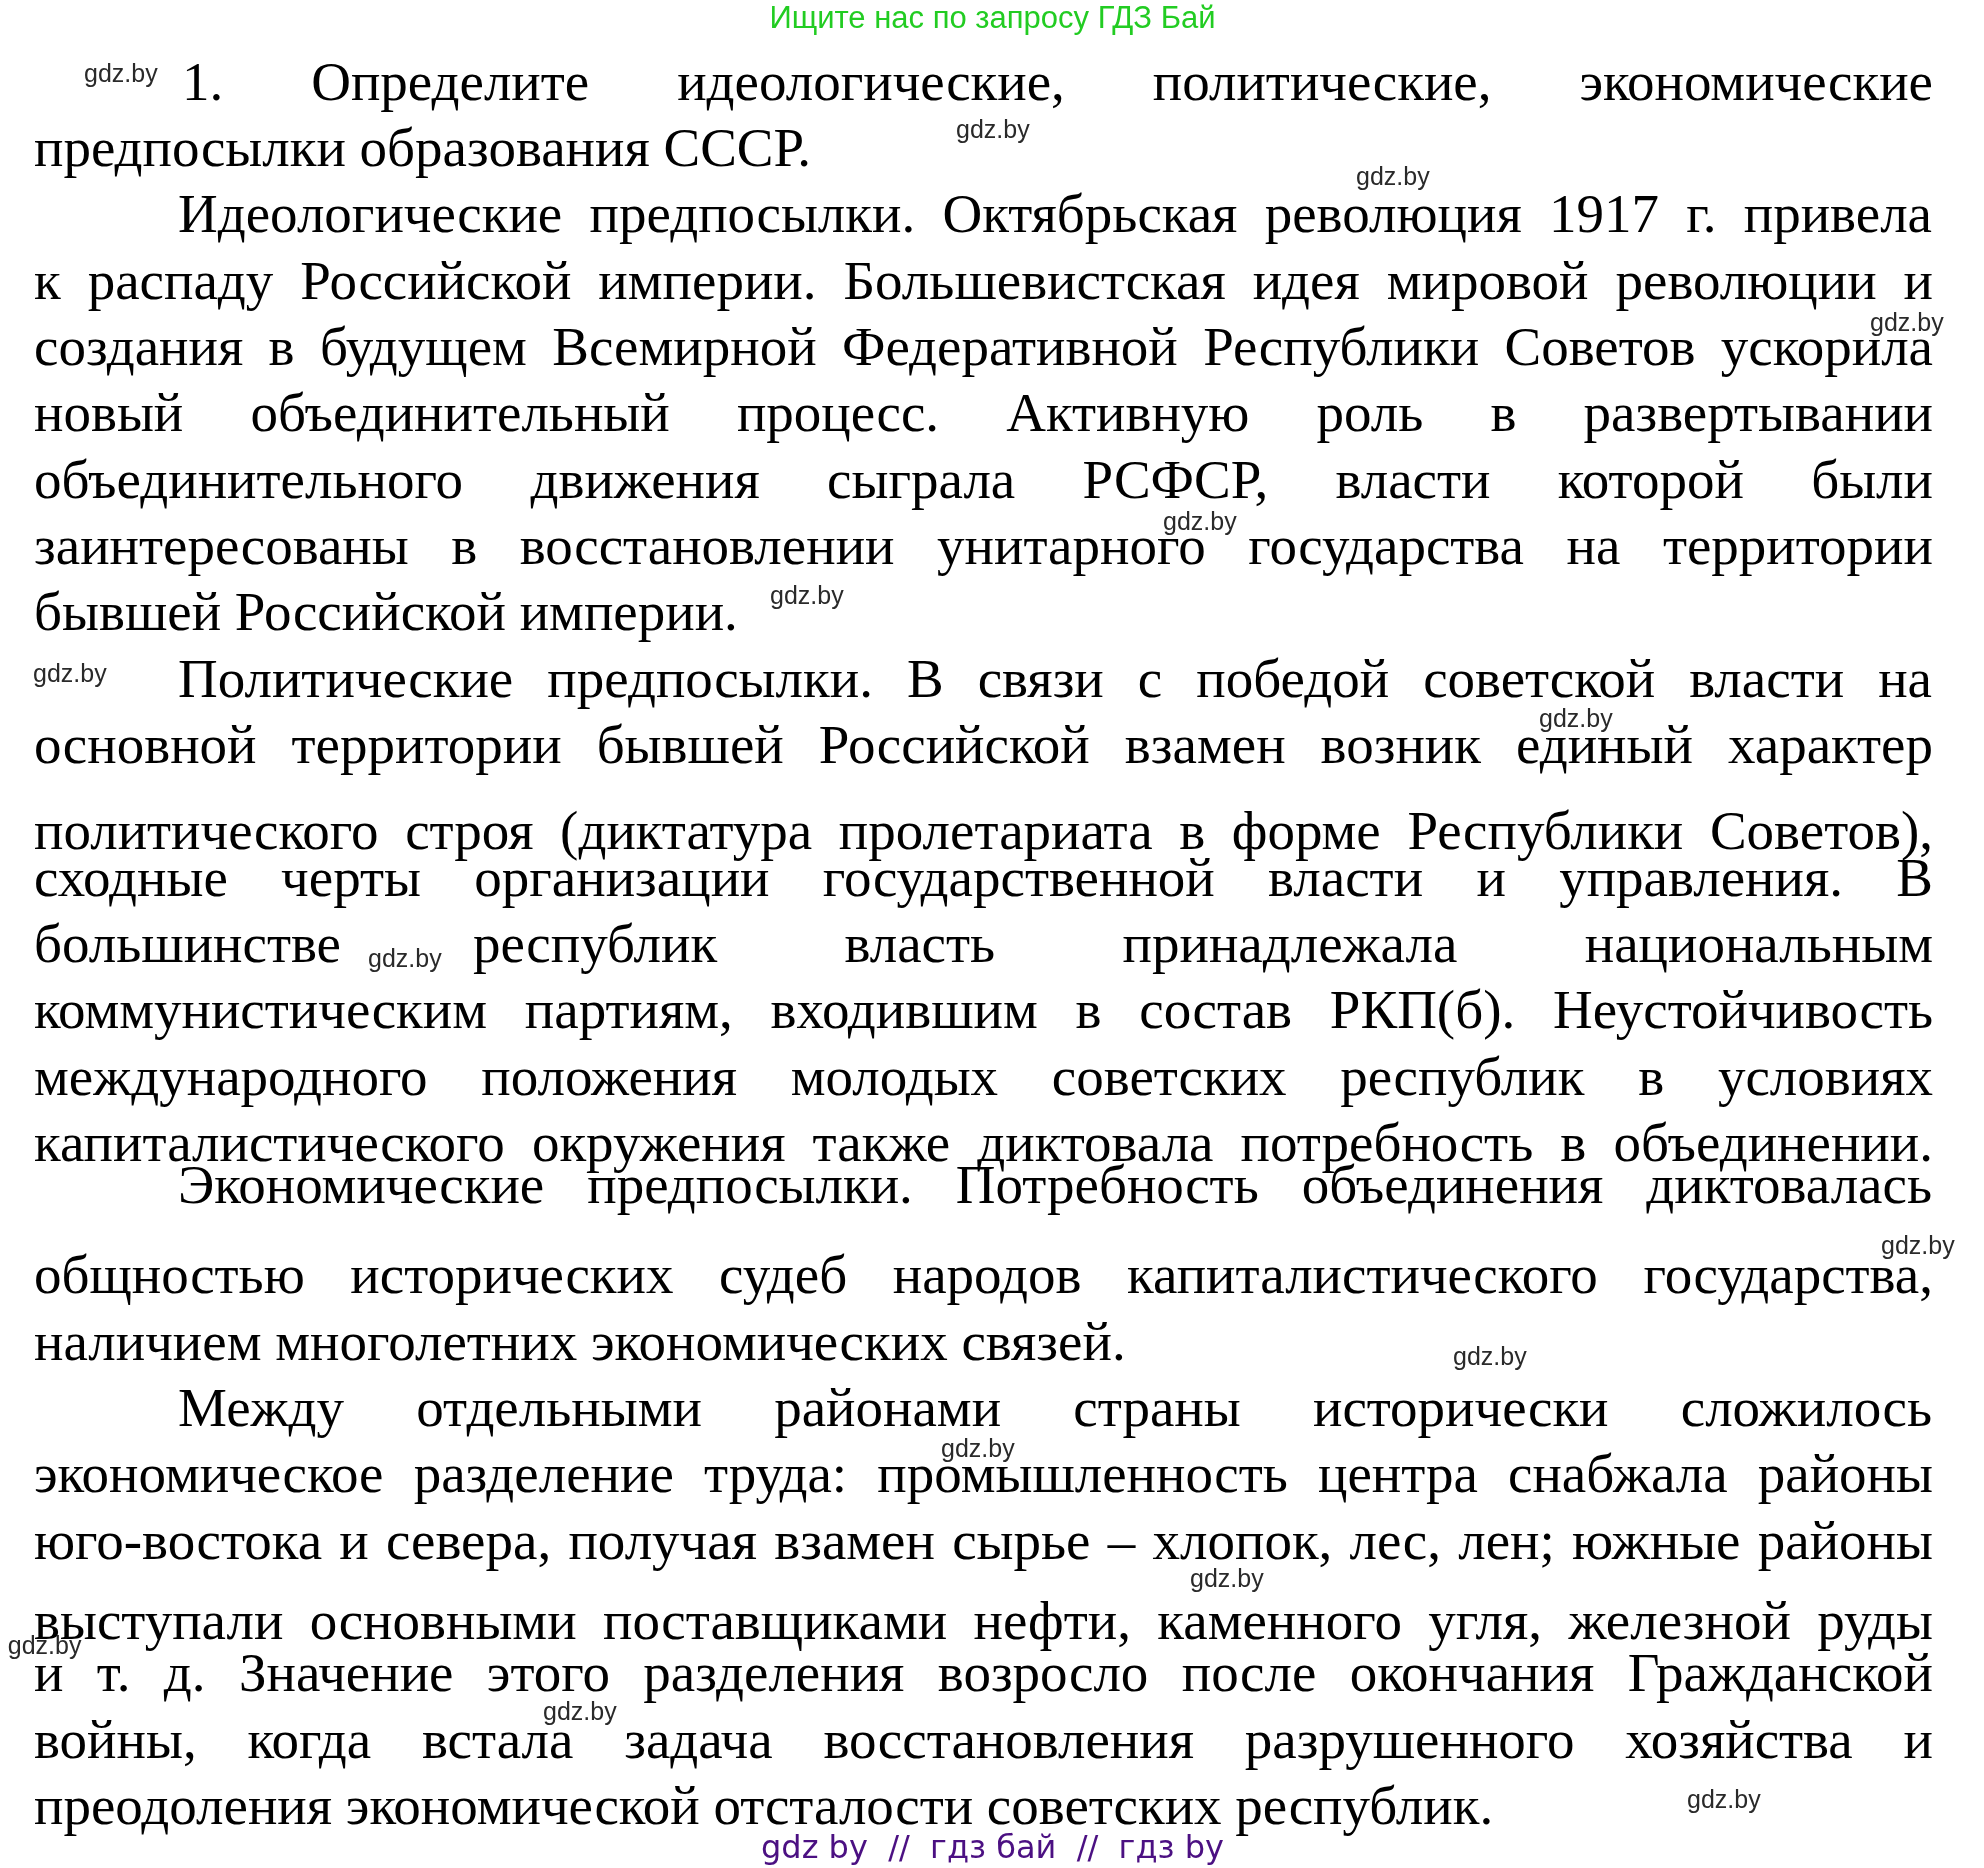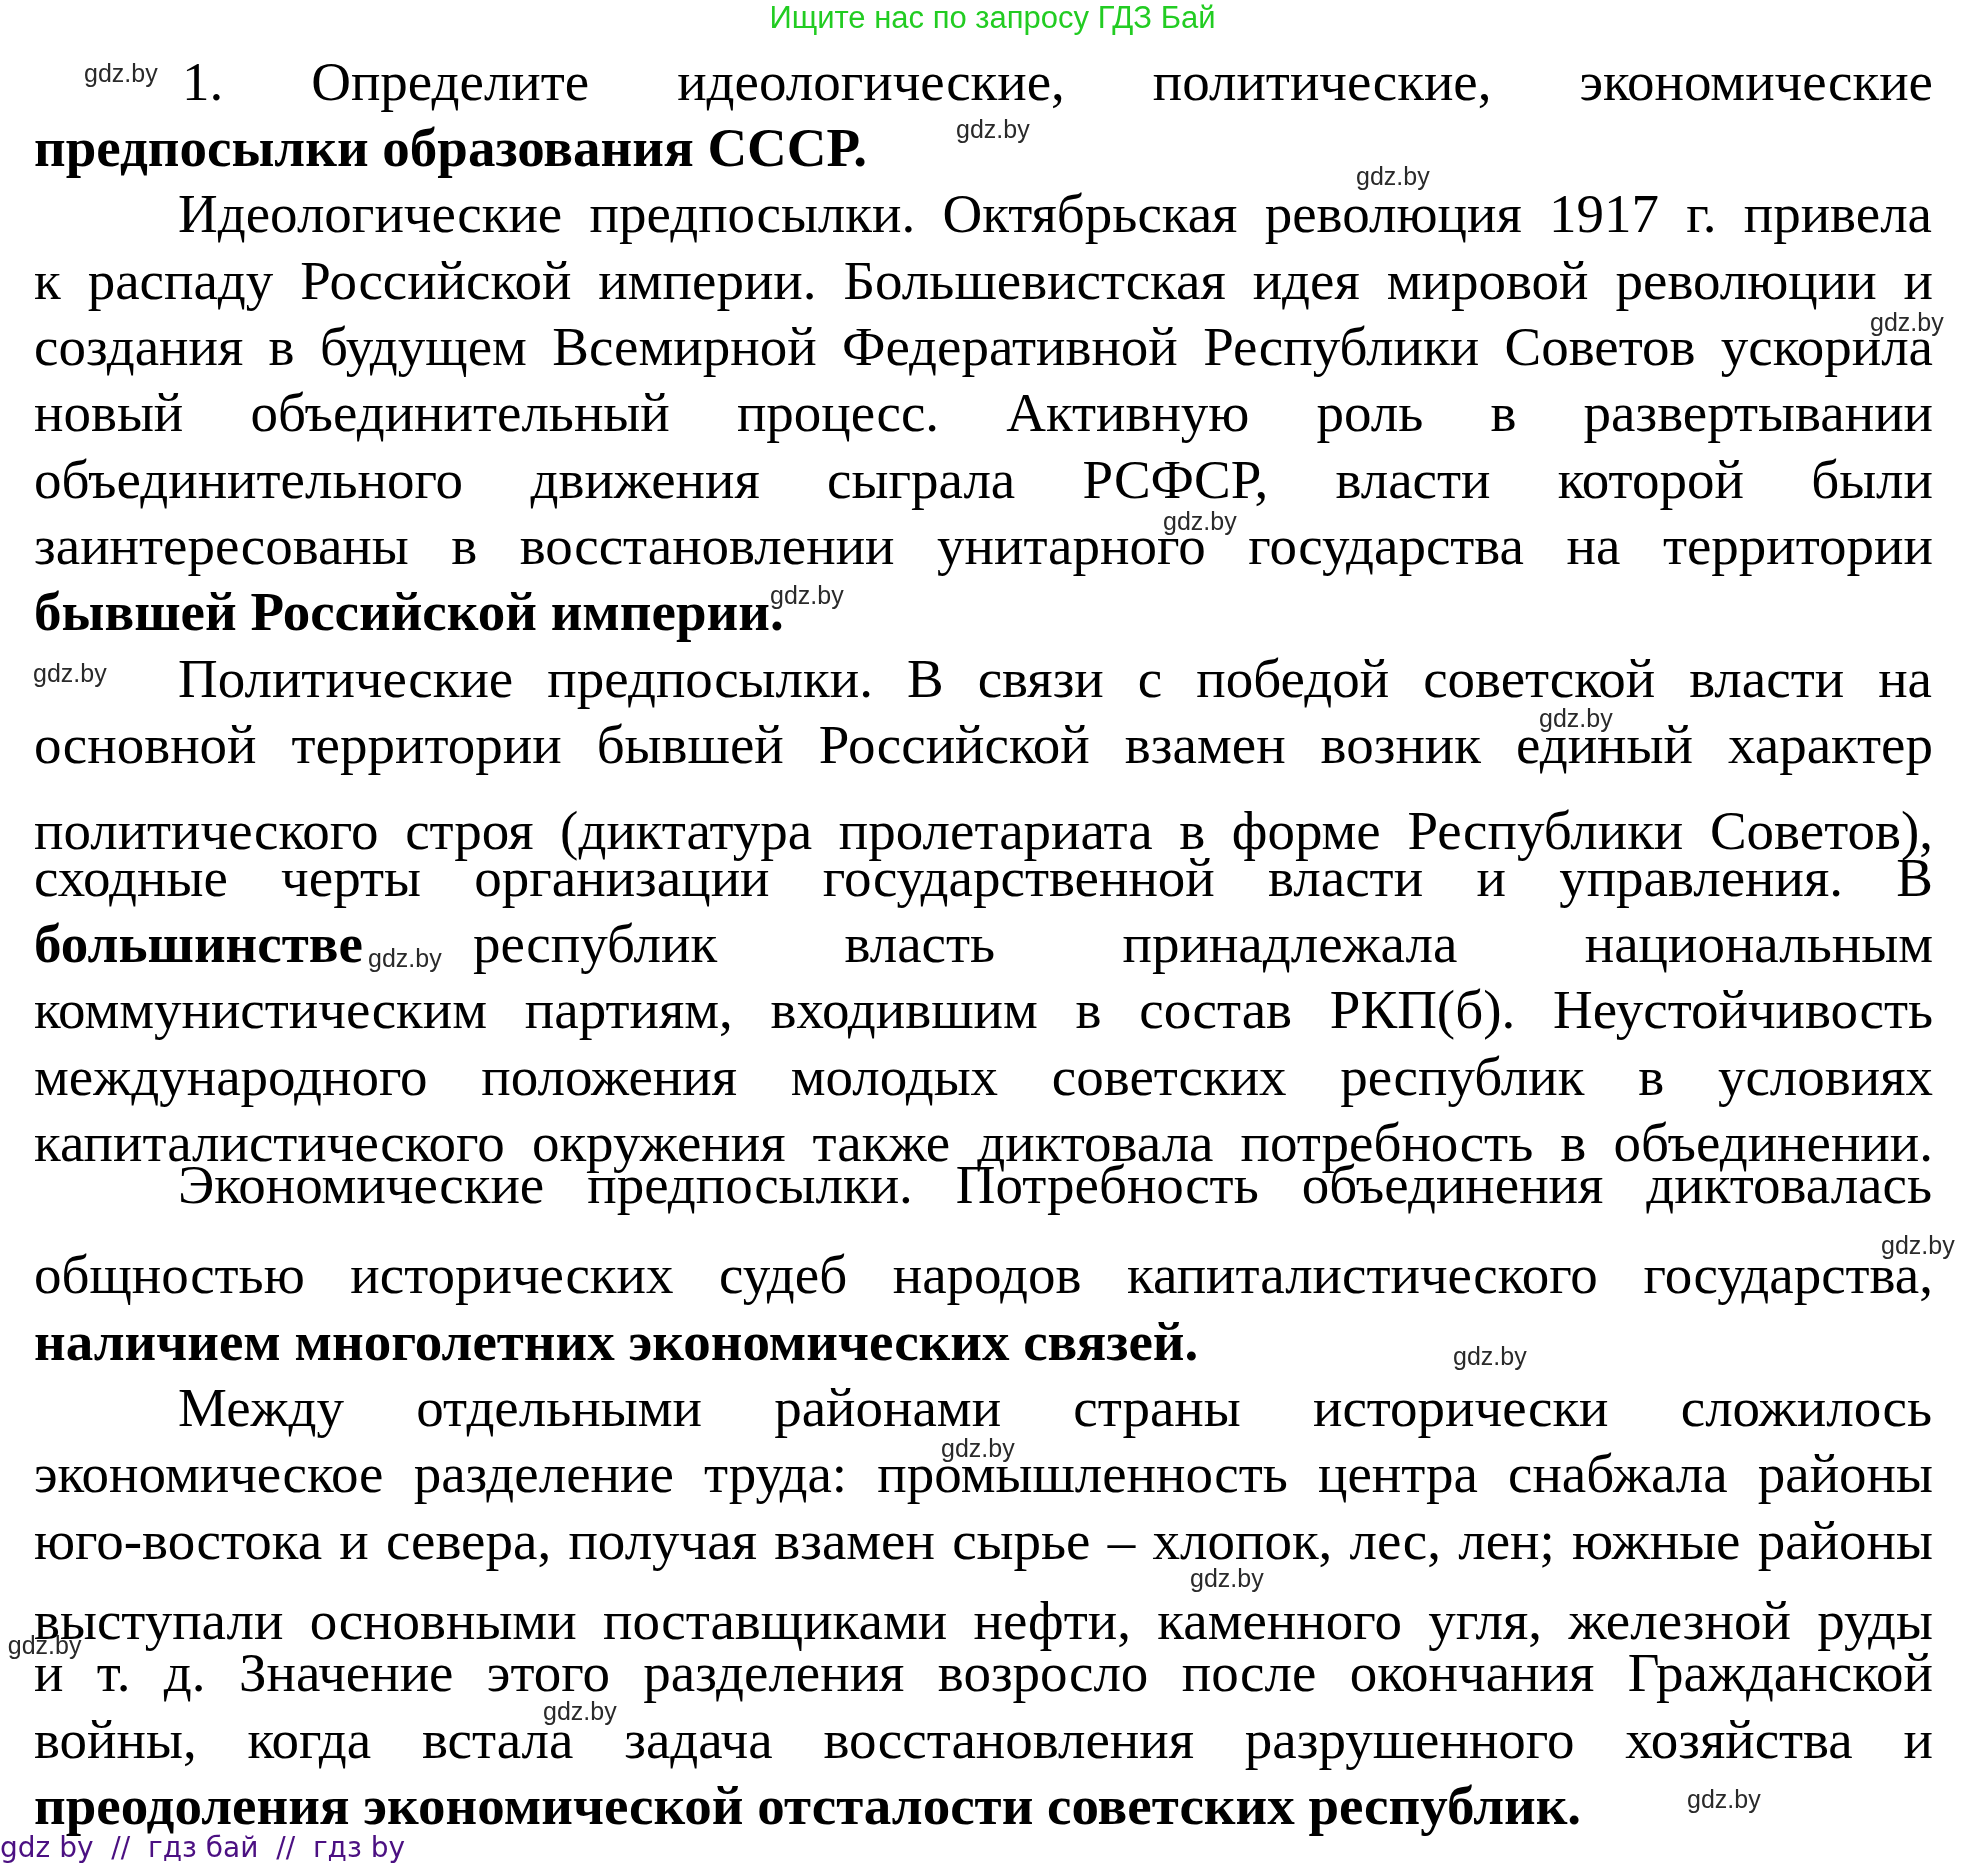--- a/index.html
+++ b/index.html
@@ -5,30 +5,30 @@
   html, body { margin: 0; padding: 0; background: #ffffff; }
   body { width: 1985px; height: 1869px; position: relative; overflow: hidden; }
   .page { position: absolute; left: 0; top: 0; width: 1985px; height: 1869px; }
   .top-banner {
     position: absolute; left: 0; width: 1985px; top: 0; height: 43px;
     text-align: center; font-family: "Liberation Sans", sans-serif;
     font-size: 31px; line-height: 35px; color: #22cc22;
   }
   .footer-banner {
     position: absolute; left: 0; width: 1985px; top: 1830px; height: 39px;
-    text-align: left; font-family: "DejaVu Sans", sans-serif;
-    font-size: 28px; line-height: 35px; color: #4b1082; letter-spacing: 0;
+    text-align: center; font-family: "DejaVu Sans", sans-serif;
+    font-size: 32px; line-height: 35px; color: #4b1082; letter-spacing: 0;
   }
   .text-block { position: absolute; left: 34px; top: 0; width: 1899px; }
   .line {
     position: absolute; left: 0; width: 1899px; height: 66px;
     font-family: "Liberation Serif", serif; font-size: 55px; line-height: 66px;
     color: #000; white-space: nowrap; text-align: justify; text-align-last: justify;
   }
-  .line.last { text-align-last: left; font-weight: bold; }
+  .line.last { text-align-last: left; }
   .line.indent { left: 144px; width: 1754px; }
   .line.q1 { left: 148px; width: 1751px; }
   .wm {
     position: absolute; font-family: "Liberation Sans", sans-serif; font-size: 25px;
     line-height: 29px; color: #2a2a2a; white-space: nowrap;
   }
 </style>
 </head>
 <body>
 

